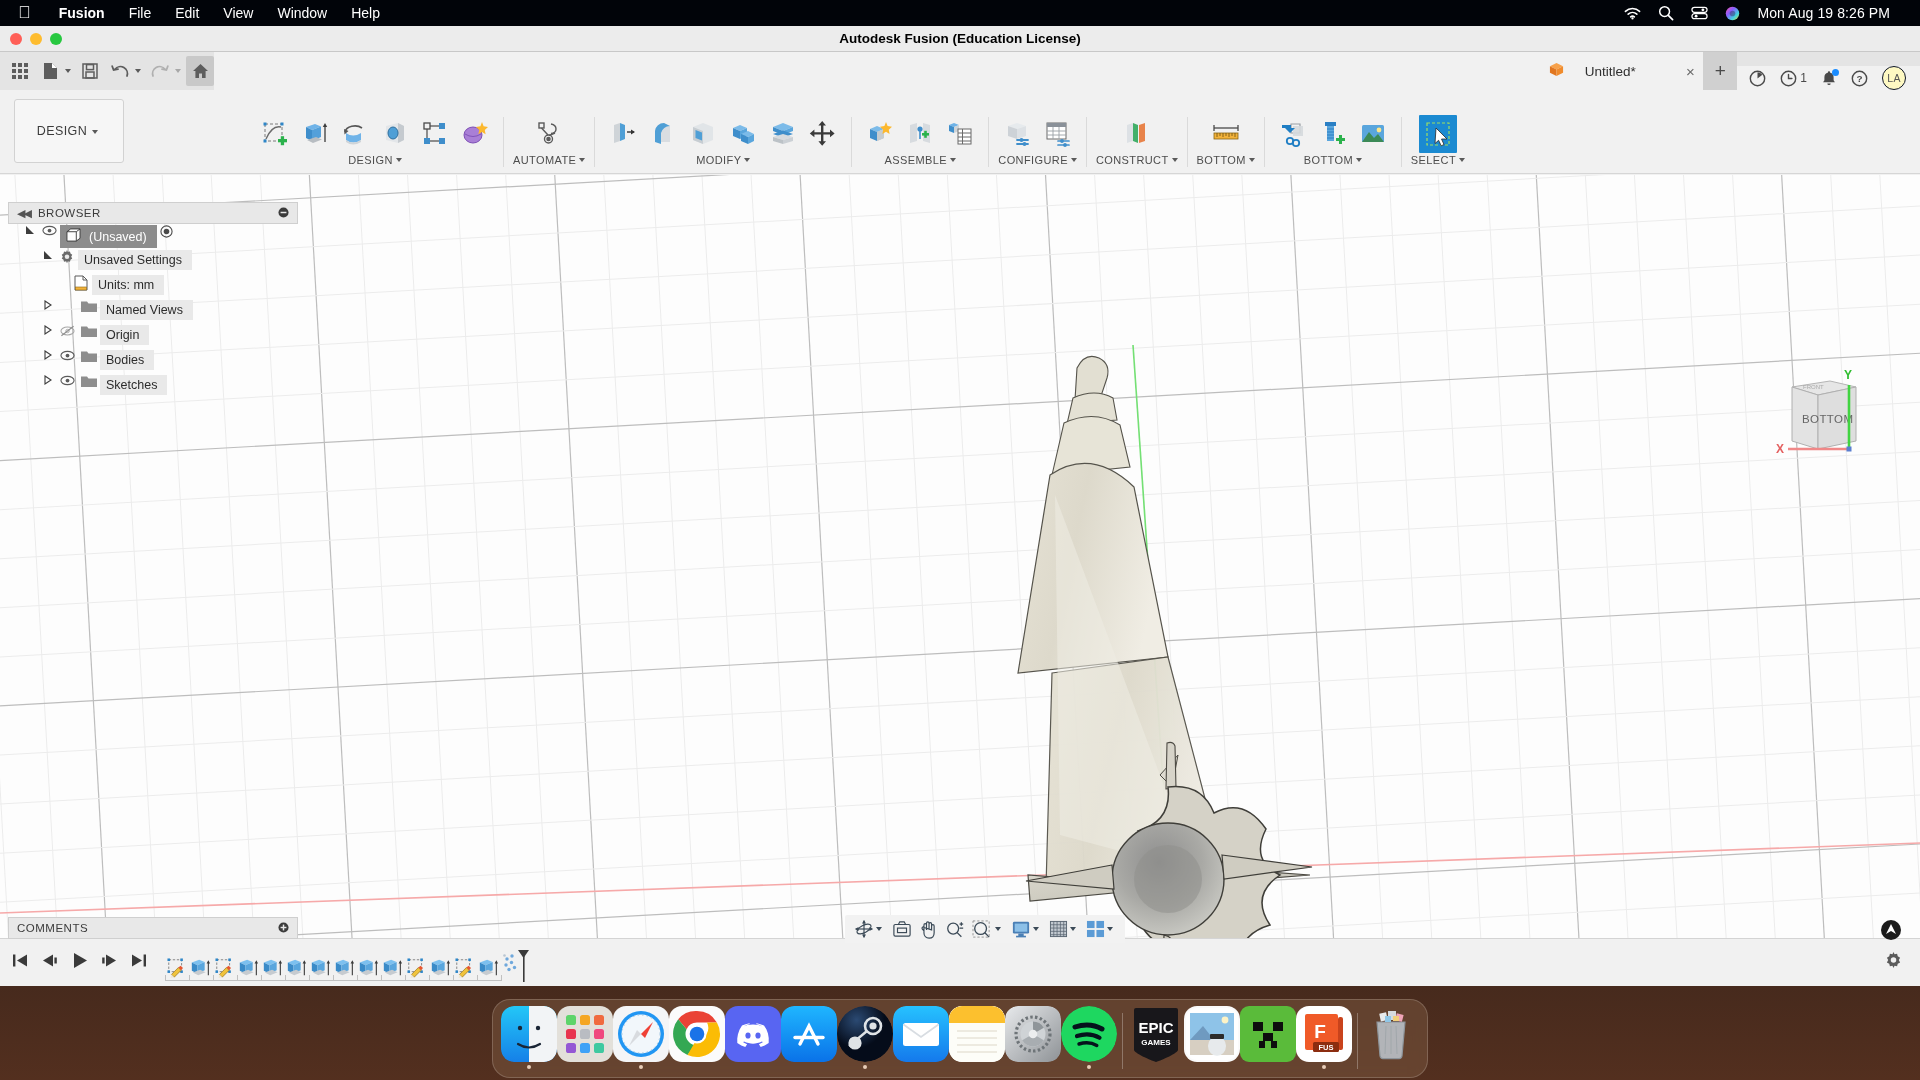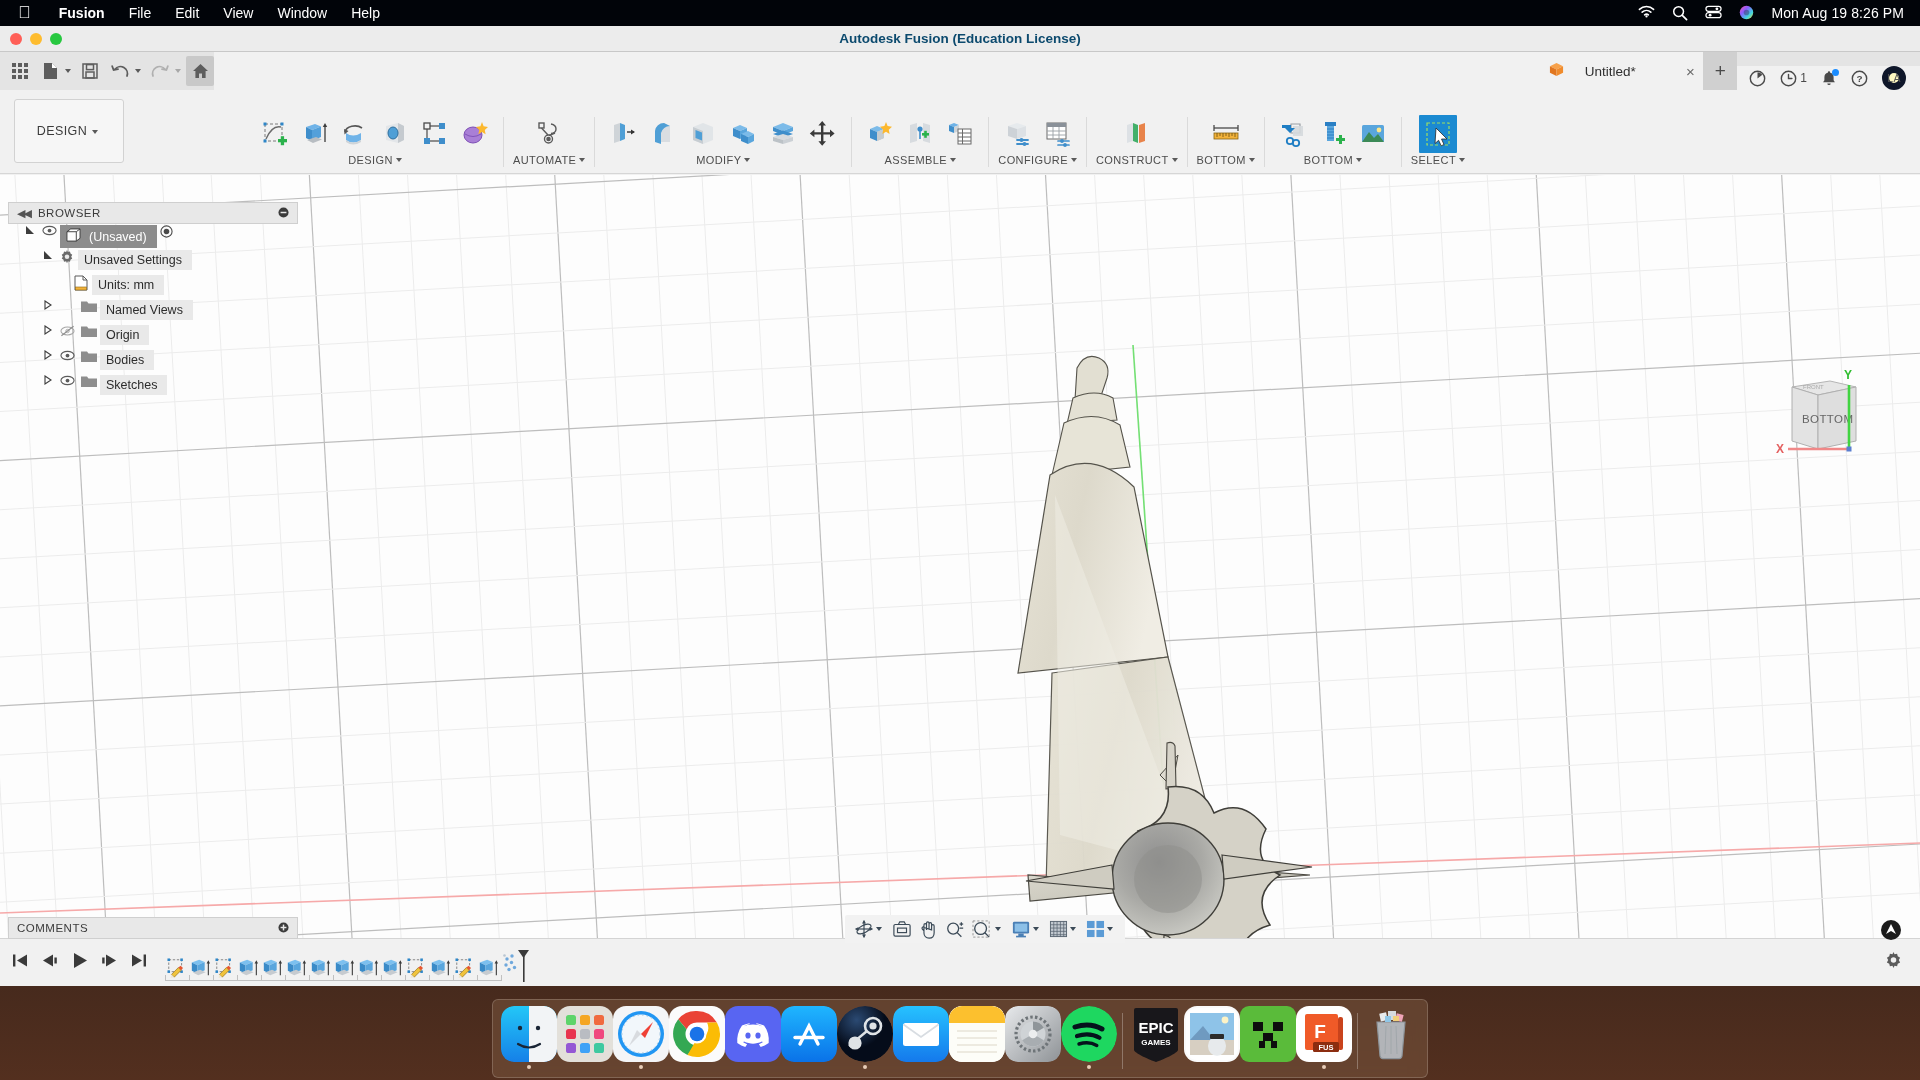--- a/index.html
+++ b/index.html
@@ -14,42 +14,42 @@
   #menubar {
     position: absolute; top: 0; left: 0; width: 1920px; height: 26px;
     background: #010409; color: #ffffff;
     display: flex; align-items: center; z-index: 60;
     font-size: 14px;
   }
   #menubar .apple { padding: 0 16px 0 18px; font-size: 17px; line-height: 1; position: relative; top: -1px;}
   #menubar .mitem { padding: 0 12px; white-space: nowrap; }
   #menubar .mitem.bold { font-weight: bold; }
   #menubar .spacer { flex: 1; }
-  #menubar .right { display: flex; align-items: flex-start; gap: 17px; padding-right: 16px; }
+  #menubar .right { display: flex; align-items: center; gap: 17px; padding-right: 30px; }
   #menubar .right .sysicon { display: flex; align-items: center; }
   #menubar .clock { font-size: 14px; white-space: nowrap; letter-spacing: .1px;}
 
   
   #fusion {
     position: absolute; top: 26px; left: 0; width: 1920px; height: 960px;
     background: #f1f1f1; overflow: hidden; z-index: 20;
   }
 
   
   #titlebar {
     height: 26px; background: #ececec; position: relative;
     border-bottom: 1px solid #c8c8c8;
     display: flex; align-items: center; justify-content: center;
   }
   #titlebar .traffic { position: absolute; left: 10px; top: 7px; display: flex; gap: 8px;}
   #titlebar .dot { width: 12px; height: 12px; border-radius: 50%; }
   #titlebar .dot.r { background: #ff5f57; }
   #titlebar .dot.y { background: #febc2e; }
   #titlebar .dot.g { background: #28c840; }
-  #titlebar .wtitle { font-size: 13.5px; font-weight: bold; color: #0c4a6e; }
+  #titlebar .wtitle { font-size: 13.5px; font-weight: bold; color: #000000; }
 
   
   #qatrow {
     height: 38px; background: #e4e4e4; display: flex; align-items: stretch;
     position: relative;
   }
   #qa { display: flex; align-items: center; padding-left: 6px; gap: 2px; }
   .qabtn {
     width: 28px; height: 30px; display: flex; align-items: center; justify-content: center;
     border-radius: 2px; color: #555;
@@ -66,21 +66,21 @@
     padding: 0 14px 0 14px; gap: 21px; font-size: 13.5px; color: #2f2f2f;
     min-width: 170px; justify-content: center;
   }
   #tabstrip .filler { flex: 1; background: #f1f1f1; height: 38px; }
   .tabclose { width: 26px; display: flex; align-items: center; justify-content: center;
               color: #6a6a6a; font-size: 15px; background: #f1f1f1; height: 38px; }
   .tabplus { width: 34px; display:flex; align-items:center; justify-content:center;
              background:#d0d0d0; height: 38px; color:#4a4a4a; font-size:19px; font-weight: 300;}
   #rightsys { display: flex; align-items: center; gap: 14px; padding: 0 14px 0 12px; background:#f1f1f1;}
   #rightsys .sysi { color: #4a4a4a; display: flex; align-items: center; gap: 3px; font-size: 12px;}
-  .avatar { width: 24px; height: 24px; border-radius: 50%; background: #fef9c3; border: 7px solid #0f172a;
+  .avatar { width: 24px; height: 24px; border-radius: 50%; background: #fef9c3; border: 1px solid #0f172a;
             display: flex; align-items: center; justify-content: center; font-size: 10.5px; color: #555; letter-spacing:.3px;}
 
   
   #ribbon { height: 84px; background: #f1f1f1; display: flex; position: relative; border-bottom: 1px solid #d6d6d6;}
   #designbtn {
     width: 110px; margin: 9px 8px 10px 14px; border: 1px solid #d2d2d2; background: #f6f6f6;
     border-radius: 3px; display: flex; align-items: center; justify-content: center; gap: 4px;
     font-size: 12.5px; color: #3b3b3b; letter-spacing: .4px;
   }
   #ribbonmain { flex: 1; position: relative; }
@@ -146,21 +146,21 @@
   #desktop { position: absolute; top: 986px; left: 0; width: 1920px; height: 94px; overflow: hidden; z-index: 10;}
   #wallpaper { position: absolute; top: -640px; left: 0; width: 1920px; height: 1100px;
     background:
       radial-gradient(ellipse 700px 200px at 20% 86%, #7a4b33 0%, rgba(122,75,51,0) 60%),
       radial-gradient(ellipse 600px 180px at 75% 90%, #6e4028 0%, rgba(110,64,40,0) 62%),
       linear-gradient(#1b1412 0%, #2c1f19 40%, #55301f 68%, #8a5334 80%, #b57a4e 90%, #8f5a38 100%);
   }
   #dockwrap { position: absolute; left: 50%; transform: translateX(-50%); bottom: 2px;
      display: flex; align-items: flex-end; height: 78px; z-index: 11;}
   #dock { background: rgba(120,85,62,0.55); border: 1px solid rgba(255,255,255,0.18);
-     border-radius: 6px; padding: 6px 8px 8px 8px; display: flex; align-items: flex-end; 
+     border-radius: 18px; padding: 6px 8px 8px 8px; display: flex; align-items: flex-end; 
      backdrop-filter: blur(8px); }
   .dockicon { width: 56px; height: 56px; border-radius: 13px; position: relative; overflow: hidden;
      display: flex; align-items: center; justify-content: center; }
   .dockcell { display: flex; flex-direction: column; align-items: center; }
   .runningdot { width: 4px; height: 4px; border-radius: 50%; background: #e8cdb8; margin-top: 3px; }
   .runningdot.off { background: transparent; }
   .docksep { width: 1px; height: 56px; background: rgba(255,255,255,0.28); margin: 0 5px; }
 </style>
 </head>
 <body>

